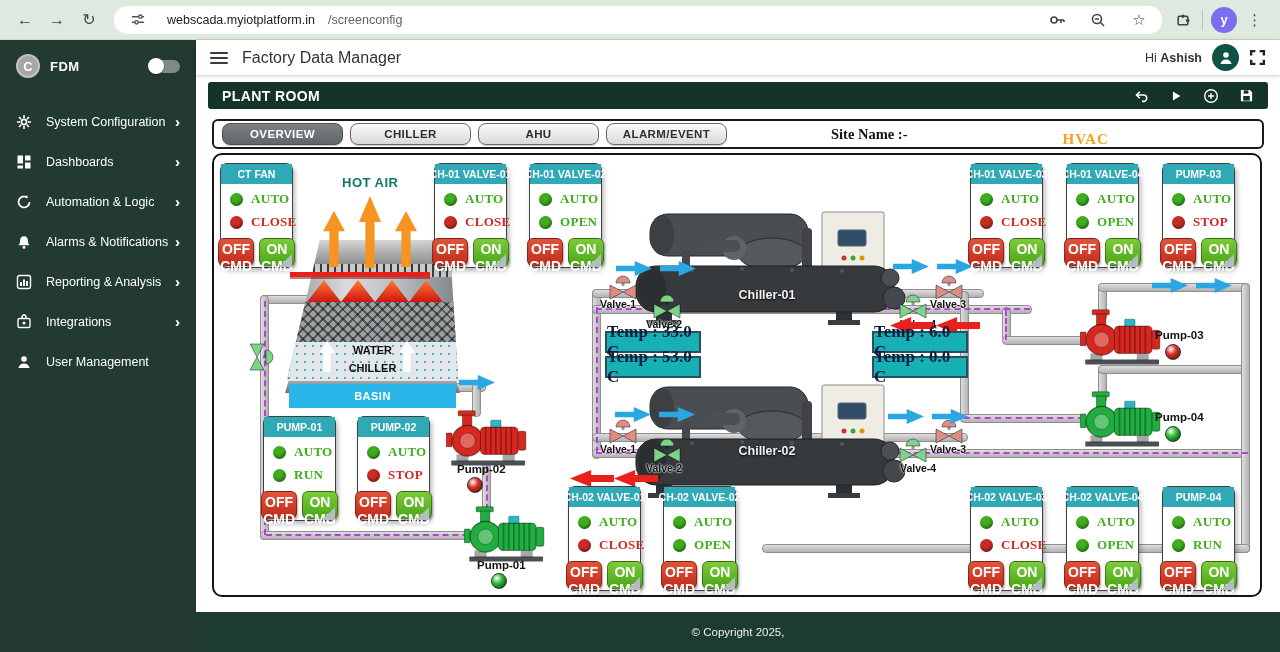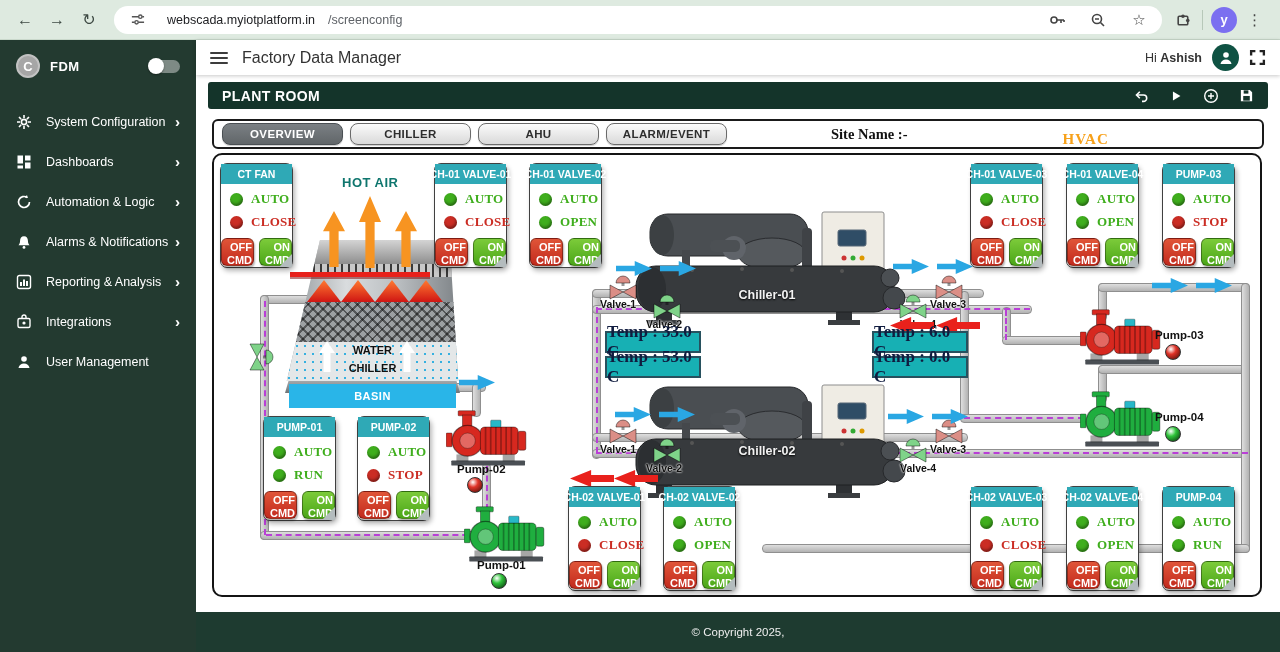--- a/index.html
+++ b/index.html
@@ -62,21 +62,21 @@
   .ab{width:36px;height:15px;background:#2aa7e3;clip-path:polygon(0 32%,52% 32%,52% 0,100% 50%,52% 100%,52% 68%,0 68%)}
   .ard{width:44px;height:17px;background:#e9211c;clip-path:polygon(100% 30%,48% 30%,48% 0,0 50%,48% 100%,48% 70%,100% 70%)}
   .au{width:22px;background:#f79421;clip-path:polygon(50% 0,100% 36%,71% 36%,71% 100%,29% 100%,29% 36%,0 36%)}
 
   .panel{position:absolute;width:73px;height:105px;background:#fff;border:1px solid #404040;border-radius:7px;box-shadow:2px 3px 5px rgba(0,0,0,.28);z-index:5}
   .phead{height:20px;background:#2fa9b6;color:#fff;font-weight:bold;font-size:10.5px;display:flex;align-items:center;justify-content:center;white-space:nowrap}
   .prow{display:flex;align-items:center;gap:8px;margin:7px 0 0 9px}
   .dot{width:13px;height:13px;border-radius:50%;box-shadow:inset -1px -2px 3px rgba(0,0,0,.4);flex-shrink:0}
   .plab{font-family:"Liberation Serif",serif;font-weight:bold;font-size:13px;letter-spacing:.3px}
   .pbtns{display:flex;gap:5px;justify-content:center;margin-top:8px}
-  .cmd{width:38px;height:28px;border-radius:6px;border:1px solid rgba(0,0,0,.35);color:#fff;font-family:"Liberation Sans",sans-serif;font-weight:bold;font-size:11px;line-height:1.2;text-align:right;padding:2px 1px;box-shadow:1px 2px 2px rgba(0,0,0,.3);cursor:pointer}
+  .cmd{width:38px;height:28px;border-radius:6px;border:1px solid rgba(0,0,0,.35);color:#fff;font-family:"Liberation Sans",sans-serif;font-weight:bold;font-size:14px;line-height:1.2;text-align:center;padding:2px 1px;box-shadow:1px 2px 2px rgba(0,0,0,.3);cursor:pointer}
   .cmd.off{background:linear-gradient(#e05538,#c22a1d)}
   .cmd.on{background:linear-gradient(#7ccb3a,#4ba618)}
   .fold{position:absolute;right:0;bottom:0;width:0;height:0;border-left:13px solid transparent;border-bottom:13px solid #b4bcbe}
 
   
   .tower{position:absolute;left:71px;top:85px;width:175px;height:168px;z-index:3}
   .tbody{position:absolute;left:0;top:0;right:0;bottom:27px;clip-path:polygon(20% 0,94% 0,99% 100%,1% 100%);background:linear-gradient(90deg,#8e9396,#d9dcde 35%,#b9bdc0 65%,#7d8286)}
   .tsec1{position:absolute;top:0;left:0;right:0;height:24px;background:linear-gradient(#d4d4d4,#8e8e8e)}
   .tcoil{position:absolute;top:24px;left:0;right:0;height:13px;background:repeating-linear-gradient(90deg,#3a3a3a 0 2px,#c9c9c9 2px 7px)}
   .spr{position:absolute;top:40px;width:34px;height:22px;background:linear-gradient(#ff7a30,#cf1513);clip-path:polygon(50% 0,100% 100%,0 100%)}

